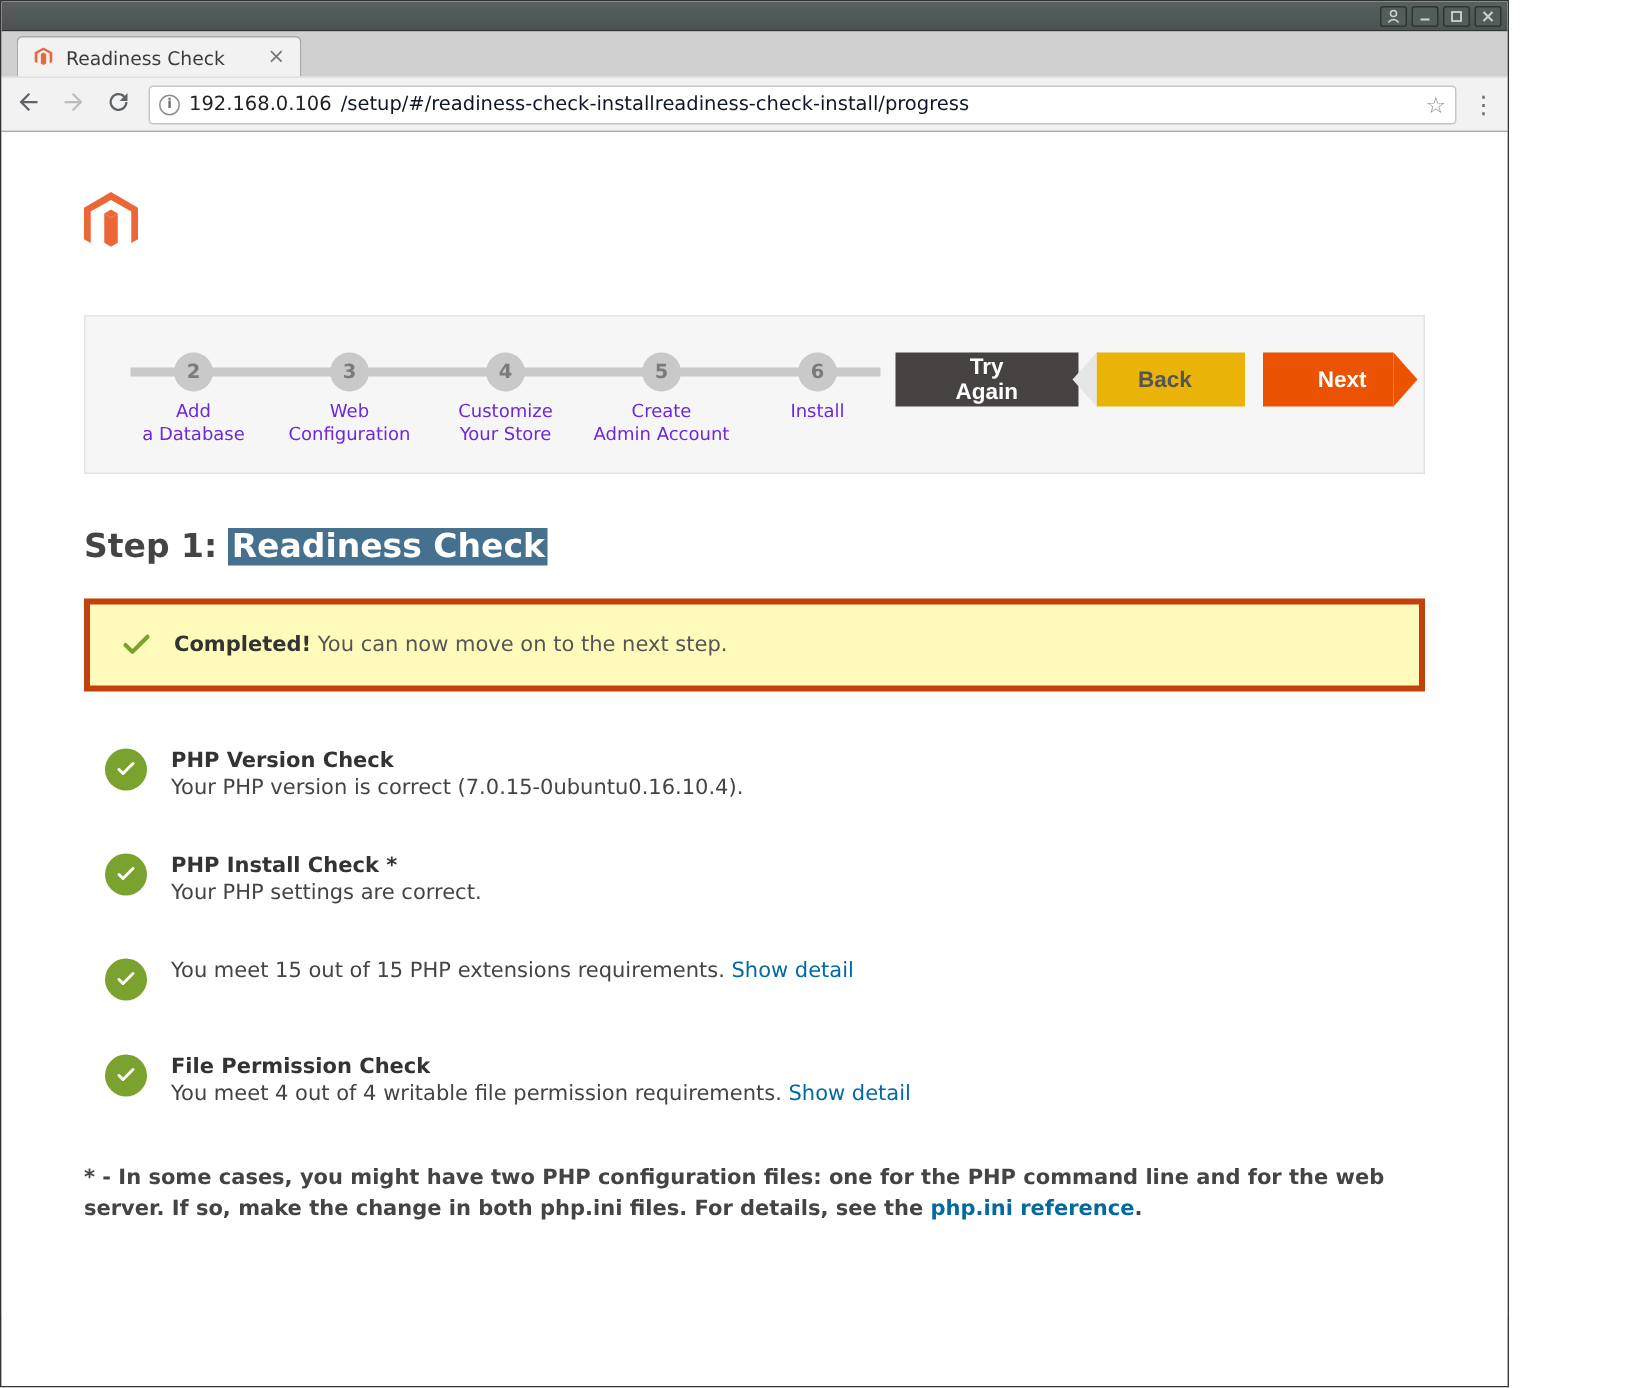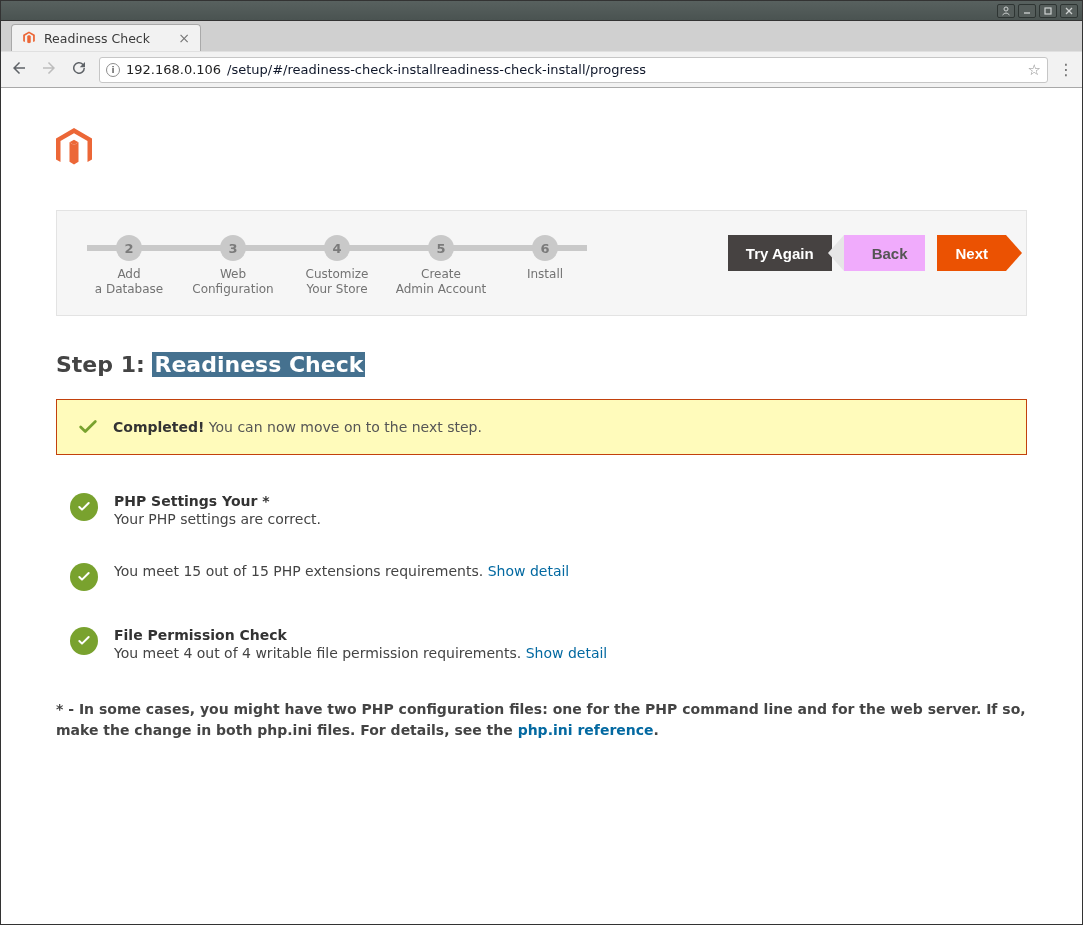--- a/index.html
+++ b/index.html
@@ -173,43 +173,43 @@
   }
   .step.current .dot {
     background: #fff;
     border: 6px solid #333;
     width: 24px; height: 24px;
     box-sizing: border-box;
   }
   .step .lbl {
     font-size: 12px;
     line-height: 1.25;
-    color: #737373;
+    color: #6d28d9;
   }
   .step.current .lbl { color: #111; font-weight: bold; }
 
   .wizard-actions {
     display: flex;
     align-items: center;
     gap: 12px;
   }
   .btn {
     height: 36px;
-    padding: 0 18px;
+    padding: 0 36px;
     font-size: 15px;
     font-weight: 600;
     border: none;
     cursor: pointer;
     display: inline-flex;
     align-items: center;
     justify-content: center;
   }
   .btn-dark { background: #464241; color: #fff; }
   .btn-back {
-    background: #f0abfc;
+    background: #eab308;
     color: #555;
     position: relative;
     padding-left: 28px;
   }
   .btn-back::before {
     content: "";
     position: absolute;
     left: -16px; top: 0;
     border-top: 18px solid transparent;
     border-bottom: 18px solid transparent;
@@ -240,21 +240,21 @@
   h1.step-title .hl {
     background: #45718f;
     color: #fff;
     padding: 0 2px;
   }
 
   
   .banner {
     margin-top: 22px;
     background: #fffbbb;
-    border: 1px solid #c2410c;
+    border: 4px solid #c2410c;
     padding: 16px 20px;
     display: flex;
     align-items: center;
     gap: 14px;
     color: #555;
   }
   .banner .chk svg { display: block; }
   .banner b { color: #333; font-weight: 700; }
 
   
@@ -283,21 +283,21 @@
 
   .footnote {
     margin-top: 16px;
     color: #444;
     line-height: 1.5;
     font-weight: bold;
   }
 
   
   .viewport {
-    width: 1083px;
+    width: 1006px;
     height: 925px;
     border: 1px solid #333;
     display: flex;
     flex-direction: column;
     overflow: hidden;
   }
   .scroll-area {
     flex: 1;
     overflow: auto;
     background: #fff;
@@ -436,55 +436,68 @@
               <path fill="none" stroke="#79a22e" stroke-width="3" stroke-linecap="round" stroke-linejoin="round" d="M4 12l5 5L20 6"></path>
             </svg>
         </span>
         <span>
           <b>Completed!</b><span> You can now move on to the next step.</span>
         </span>
       </div>
 
       <div class="checks">
 
-
         <div class="check">
           <div class="badge">
             <svg width="16" height="16" viewBox="0 0 24 24">
                 <path fill="none" stroke="#fff" stroke-width="3" stroke-linecap="round" stroke-linejoin="round" d="M5 12l4 4L19 6"></path>
               </svg>
           </div>
           <div class="texts">
-            <div class="t">PHP Settings Your *</div>
+            <div class="t">PHP Version Check</div>
             <div class="d">
-              <span>Your PHP settings are correct.</span>
+              <span>Your PHP version is correct (7.0.15-0ubuntu0.16.10.4).</span>
             </div>
           </div>
         </div>
 
         <div class="check">
           <div class="badge">
             <svg width="16" height="16" viewBox="0 0 24 24">
                 <path fill="none" stroke="#fff" stroke-width="3" stroke-linecap="round" stroke-linejoin="round" d="M5 12l4 4L19 6"></path>
               </svg>
           </div>
           <div class="texts">
+            <div class="t">PHP Install Check *</div>
             <div class="d">
-              <span>You meet 15 out of 15 PHP extensions requirements. </span><a class="link">Show detail</a>
+              <span>Your PHP settings are correct.</span>
             </div>
           </div>
         </div>
 
         <div class="check">
           <div class="badge">
             <svg width="16" height="16" viewBox="0 0 24 24">
                 <path fill="none" stroke="#fff" stroke-width="3" stroke-linecap="round" stroke-linejoin="round" d="M5 12l4 4L19 6"></path>
               </svg>
           </div>
           <div class="texts">
+            <div class="d">
+              <span>You meet 15 out of 15 PHP extensions requirements. </span><a class="link">Show detail</a>
+            </div>
+          </div>
+        </div>
+
+        <div class="check">
+          <div class="badge">
+            <svg width="16" height="16" viewBox="0 0 24 24">
+                <path fill="none" stroke="#fff" stroke-width="3" stroke-linecap="round" stroke-linejoin="round" d="M5 12l4 4L19 6"></path>
+              </svg>
+          </div>
+          <div class="texts">
             <div class="t">File Permission Check</div>
             <div class="d">
               <span>You meet 4 out of 4 writable file permission requirements. </span><a class="link">Show detail</a>
             </div>
           </div>
         </div>
 
       </div>
 
       <p class="footnote">

